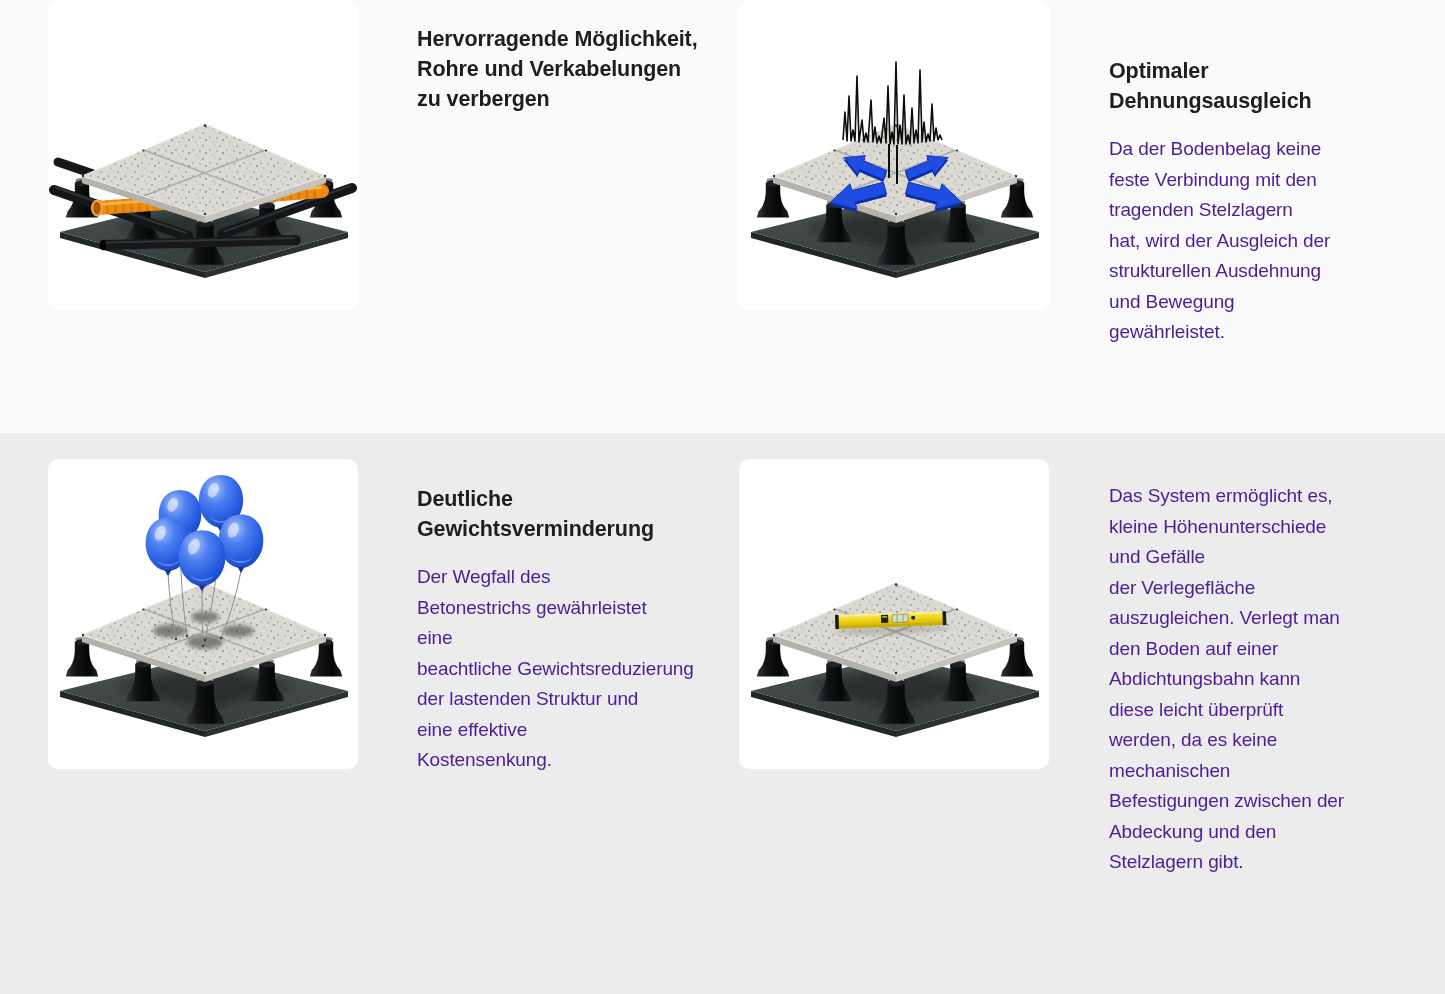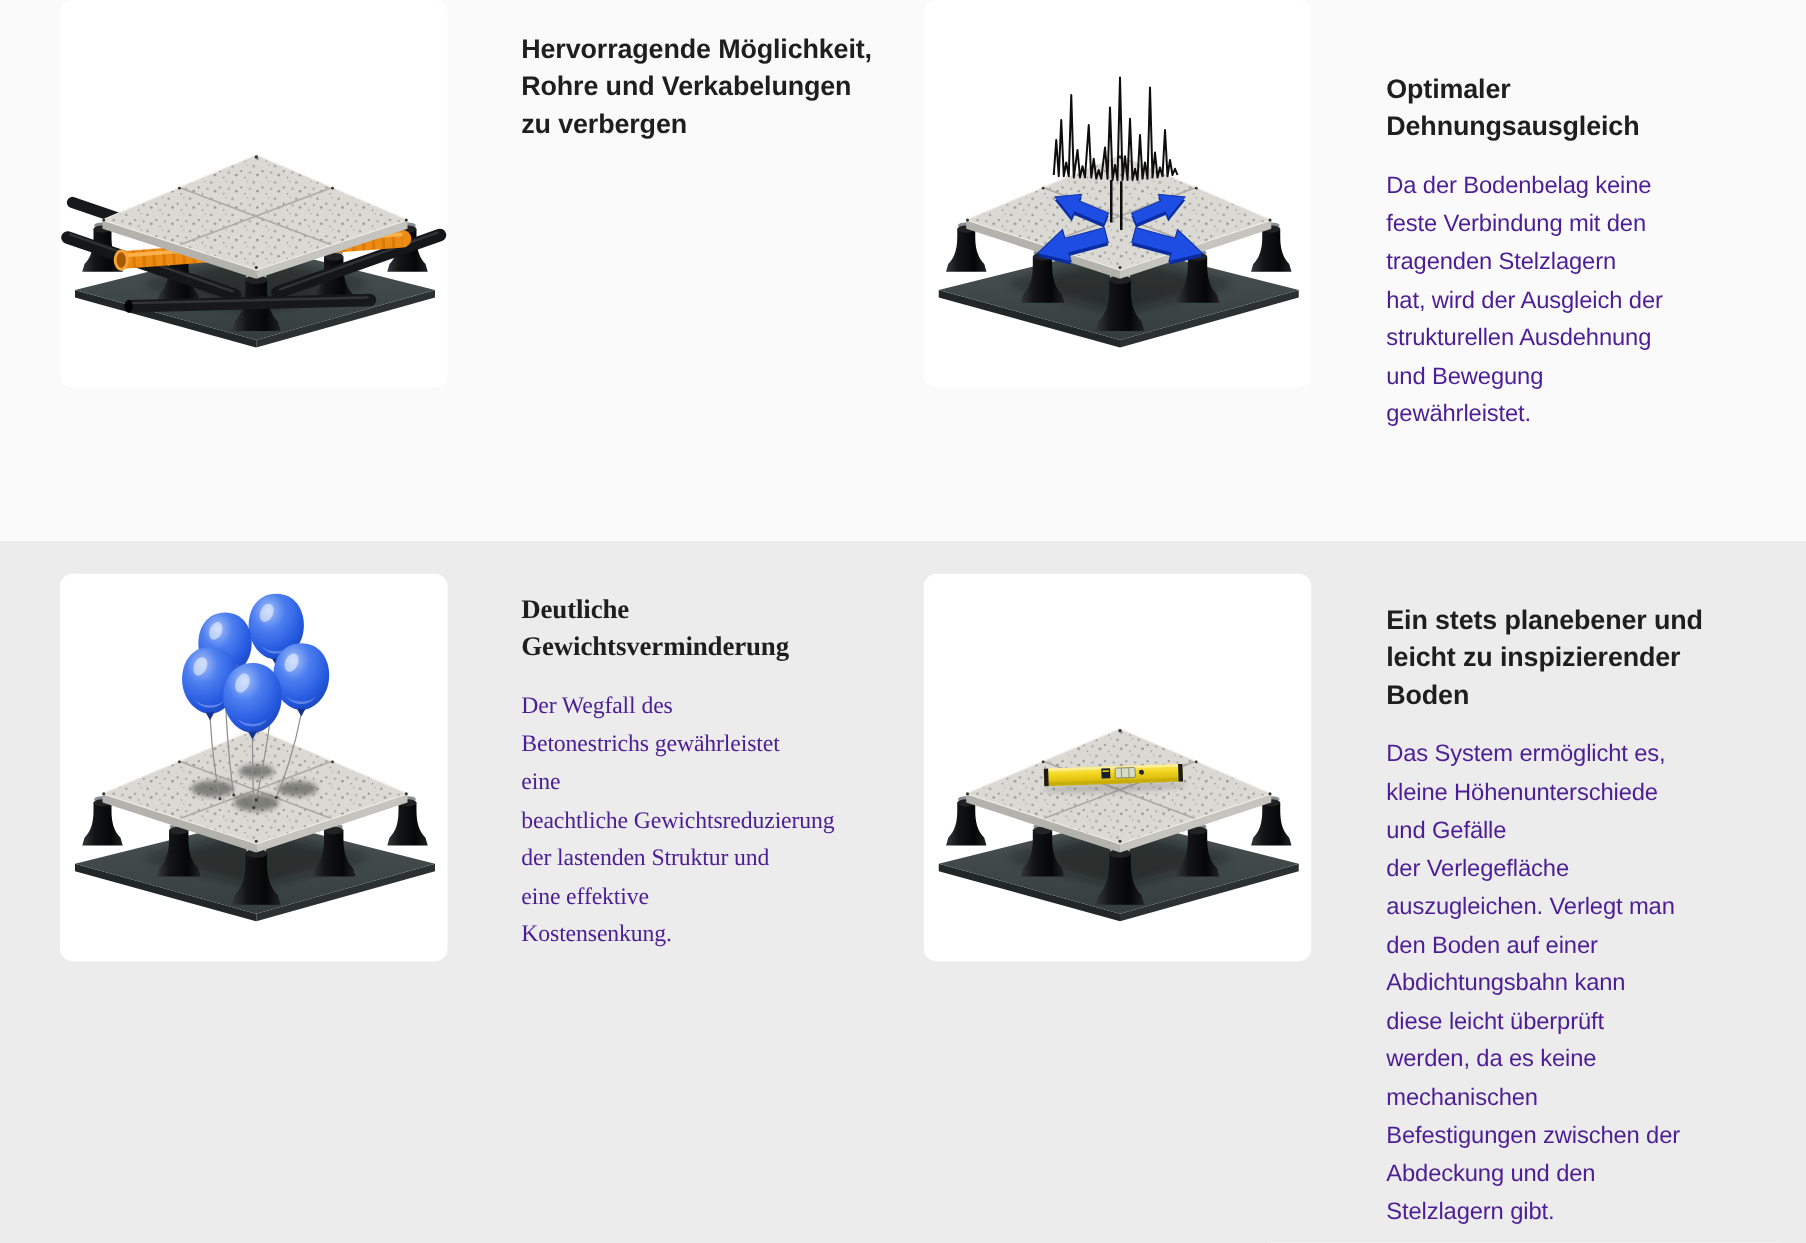--- a/index.html
+++ b/index.html
@@ -229,21 +229,21 @@
       </g>
       <g>
         <use href="#balS" xlink:href="#balS" transform="translate(173,44) scale(0.85)"></use>
         <use href="#balS" xlink:href="#balS" transform="translate(132,58) scale(0.82)"></use>
         <use href="#balS" xlink:href="#balS" transform="translate(193,84) scale(0.86)"></use>
         <use href="#balS" xlink:href="#balS" transform="translate(120,87) scale(0.86)"></use>
         <use href="#balS" xlink:href="#balS" transform="translate(154,101) scale(0.9)"></use>
       </g>
     </svg>
   </figure>
-  <div class="txt" style="left:417px; top:472px;font-family:Liberation Serif, serif;">
+  <div class="txt" style="left:417px; top:484px;">
     <h3>Deutliche
 Gewichtsverminderung</h3>
     <p>Der Wegfall des
 Betonestrichs gewährleistet
 eine
 beachtliche Gewichtsreduzierung
 der lastenden Struktur und
 eine effektive
 Kostensenkung.</p>
   </div>
@@ -262,23 +262,20 @@
         <rect x="46" y="1.5" width="7" height="8" fill="#15202e"></rect>
         <rect x="47" y="3" width="5" height="1.2" fill="#ffd900"></rect>
         <rect x="57" y="1.5" width="16" height="8" rx="1" fill="#d7dcc4" stroke="#6b705c" stroke-width="0.6"></rect>
         <line x1="62" y1="1.5" x2="62" y2="9.5" stroke="#8a9070" stroke-width="0.8"></line>
         <line x1="68" y1="1.5" x2="68" y2="9.5" stroke="#8a9070" stroke-width="0.8"></line>
         <circle cx="78" cy="5.5" r="2" fill="#20262e"></circle>
       </g>
     </svg>
   </figure>
   <div class="txt" style="left:1109px; top:481px;">
-    <h3>Ein stets planebener und
-leicht zu inspizierender
-Boden</h3>
     <p>Das System ermöglicht es,
 kleine Höhenunterschiede
 und Gefälle
 der Verlegefläche
 auszugleichen. Verlegt man
 den Boden auf einer
 Abdichtungsbahn kann
 diese leicht überprüft
 werden, da es keine
 mechanischen

